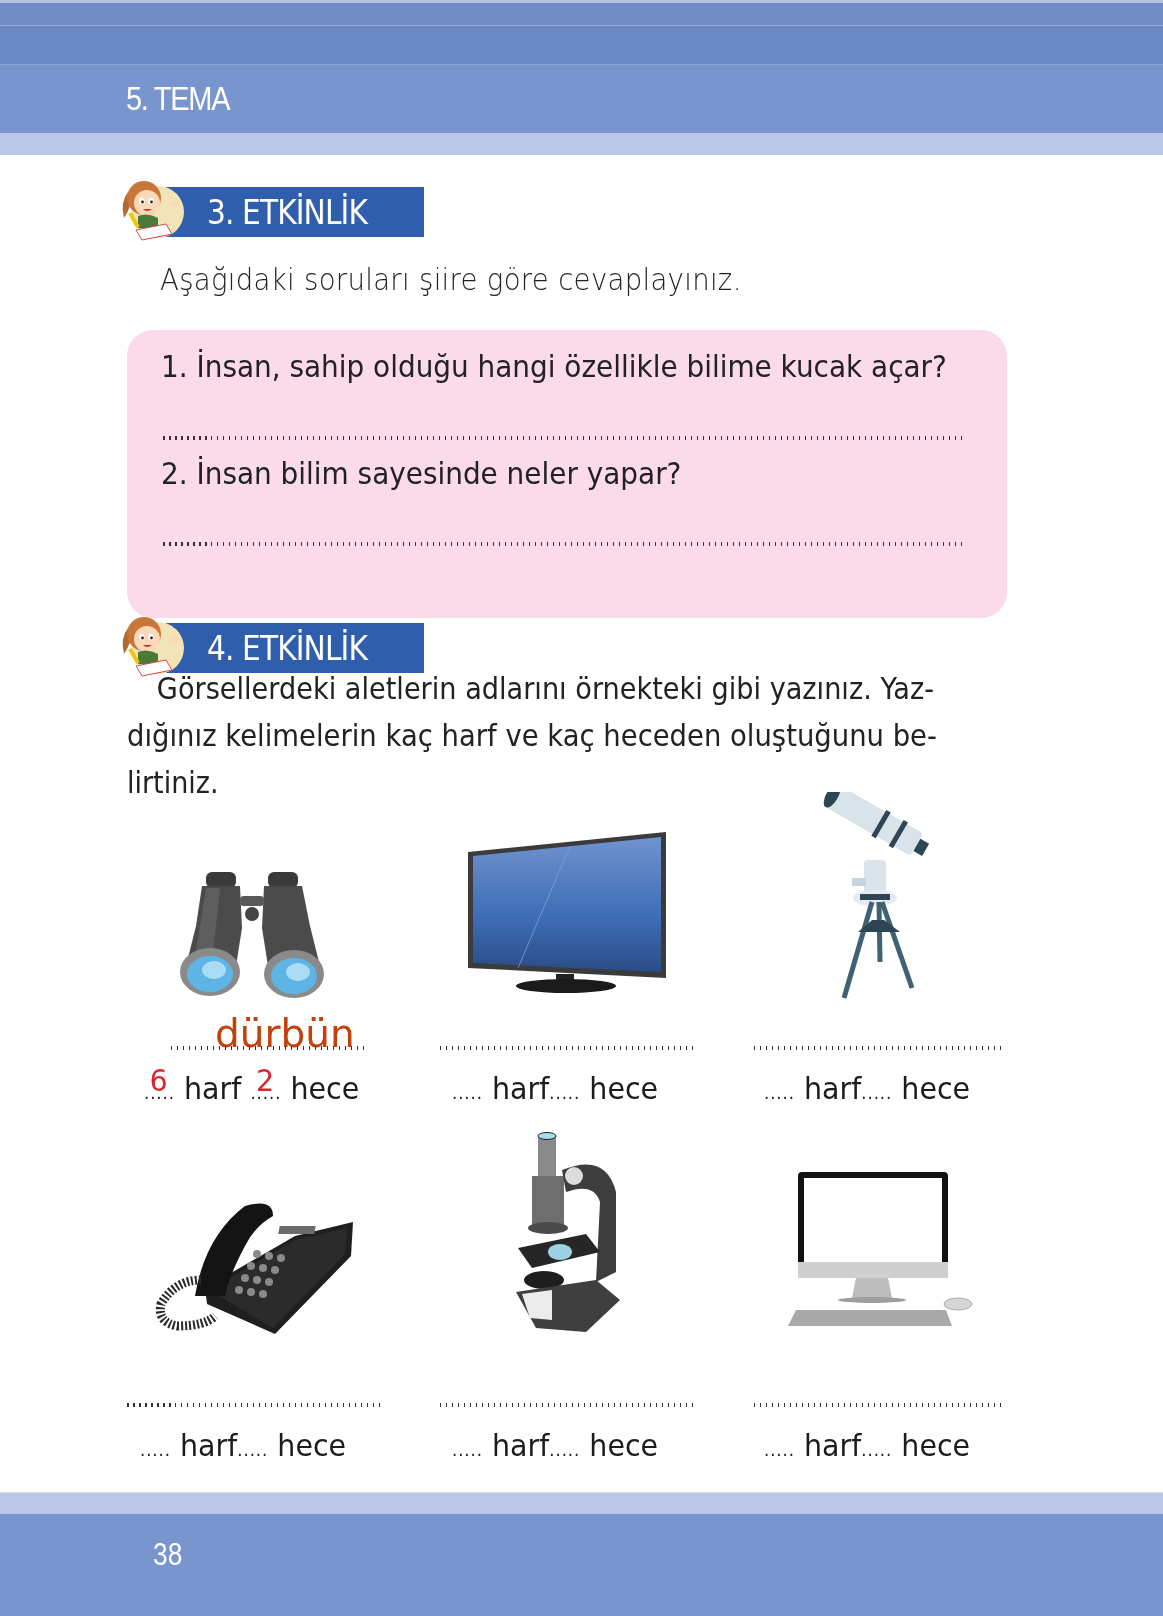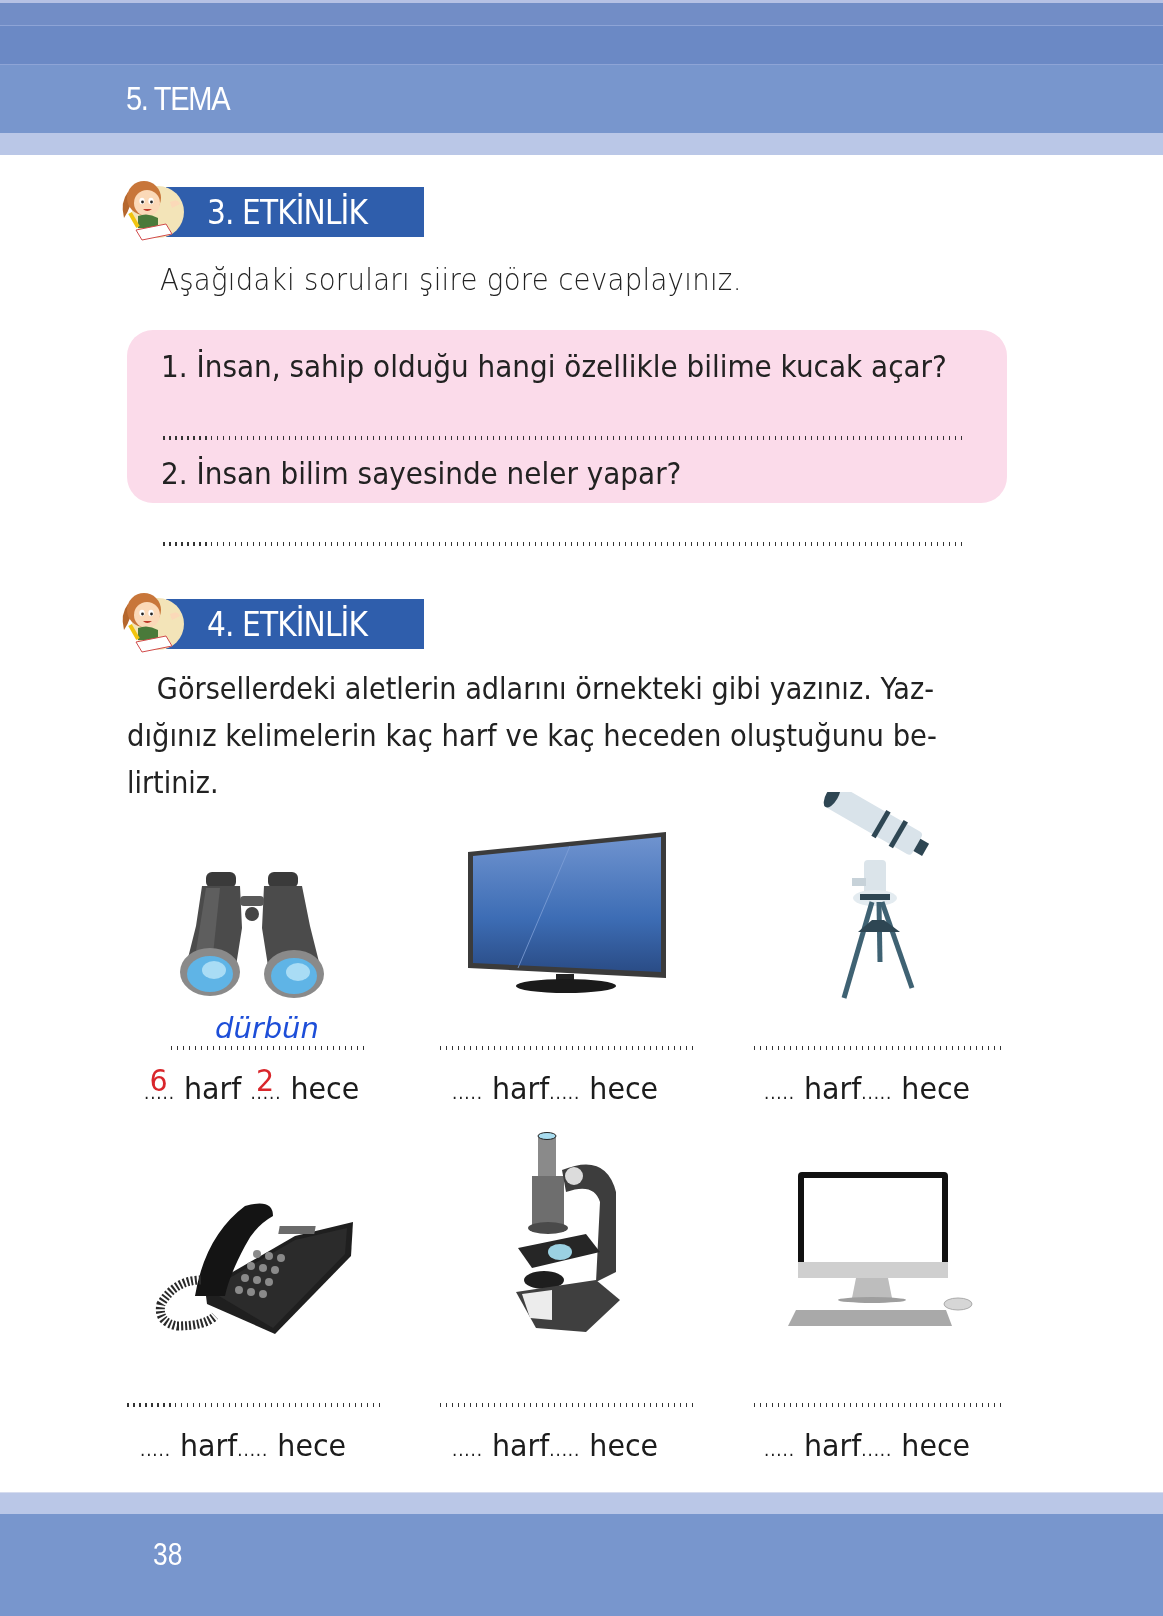--- a/index.html
+++ b/index.html
@@ -18,29 +18,29 @@
 
     
     .act-banner { position: absolute; left: 114px; width: 310px; height: 66px; }
     .act-bar { position: absolute; left: 52px; top: 15px; width: 258px; height: 50px; background: #2f5eac; }
     .act-title { position: absolute; left: 93px; top: 21px; color: #ffffff; font-family: "DejaVu Sans", sans-serif; font-size: 33px; font-weight: normal; letter-spacing: -1px; transform: scaleX(0.9); transform-origin: left top; }
     .mascot { position: absolute; left: 0; top: 0; width: 72px; height: 70px; }
 
     
     .instr { position: absolute; font-family: "DejaVu Sans", sans-serif; font-size: 30px; font-weight: 300; color: #222; letter-spacing: 0.3px; transform: scaleX(0.92); transform-origin: left top; white-space: nowrap; }
 
-    .q-box { position: absolute; left: 127px; top: 330px; width: 880px; height: 173px; background: #fbdbea; border-radius: 26px; }
+    .q-box { position: absolute; left: 127px; top: 330px; width: 880px; height: 288px; background: #fbdbea; border-radius: 26px; }
     .q-text { position: absolute; left: 34px; font-size: 31px; color: #222; white-space: nowrap; transform: scaleX(0.9); transform-origin: left top; }
     .q-num { font-weight: normal; }
     .dots { position: absolute; height: 4px; background-image: repeating-linear-gradient(to right, #333 0 1.5px, transparent 1.5px 6px); }
 
     .para { position: absolute; left: 127px; top: 665px; width: 880px; font-size: 30px; line-height: 47px; color: #222; text-align: justify; }
     .para-line { display: block; white-space: nowrap; transform-origin: left top; }
     .item-img { position: absolute; }
-    .answer-word { position: absolute; color: #1d4ed8; font-size: 29px; white-space: nowrap; font-style: italic; }
+    .answer-word { position: absolute; color: #c2410c; font-size: 39px; white-space: nowrap; }
     .count-line { position: absolute; font-size: 31px; color: #1c1c1c; white-space: nowrap; transform: scaleX(0.92); transform-origin: left top; }
     .count-line .fill { color: #d9262b; }
     .count-line .small-dots { font-size: 18px; letter-spacing: 1px; }
 
     
     .ftr-line { position: absolute; left: 0; top: 1492px; width: 1163px; height: 1px; background: #d6dcef; }
     .ftr-band1 { position: absolute; left: 0; top: 1493px; width: 1163px; height: 21px; background: #bac7e7; }
     .ftr-band2 { position: absolute; left: 0; top: 1514px; width: 1163px; height: 102px; background: #7896cd; }
     .page-num { position: absolute; left: 153px; top: 1537px; color: #ffffff; font-family: "Liberation Sans", sans-serif; font-size: 31px; transform: scaleX(0.85); transform-origin: left top; }
   </style>
@@ -86,21 +86,21 @@
     <span>İnsan, sahip olduğu hangi özellikle bilime kucak açar?</span>
   </div>
   <div class="dots" style="left:36px; top:106px; width:800px;"></div>
   <div class="q-text" style="top:125px;">
     <span class="q-num">2.</span>
     <span>İnsan bilim sayesinde neler yapar?</span>
   </div>
   <div class="dots" style="left:36px; top:212px; width:800px;"></div>
 </div>
 
-<div class="act-banner" style="top:584px;">
+<div class="act-banner" style="top:608px;">
   <div class="act-bar"></div>
   <svg class="mascot" viewBox="0 0 72 70">
     <ellipse cx="44" cy="40" rx="26" ry="26" fill="#f3e4b8"></ellipse>
     <path d="M14 20 Q6 30 10 46 Q14 40 16 34 Z" fill="#b5672d"></path>
     <ellipse cx="30" cy="26" rx="17" ry="17" fill="#c8763a"></ellipse>
     <ellipse cx="33" cy="31" rx="13" ry="13" fill="#fbd9b8"></ellipse>
     <ellipse cx="28" cy="29" rx="2.6" ry="3.2" fill="#fff"></ellipse>
     <ellipse cx="37" cy="29" rx="2.6" ry="3.2" fill="#fff"></ellipse>
     <circle cx="28.5" cy="30" r="1.4" fill="#222"></circle>
     <circle cx="37.5" cy="30" r="1.4" fill="#222"></circle>

